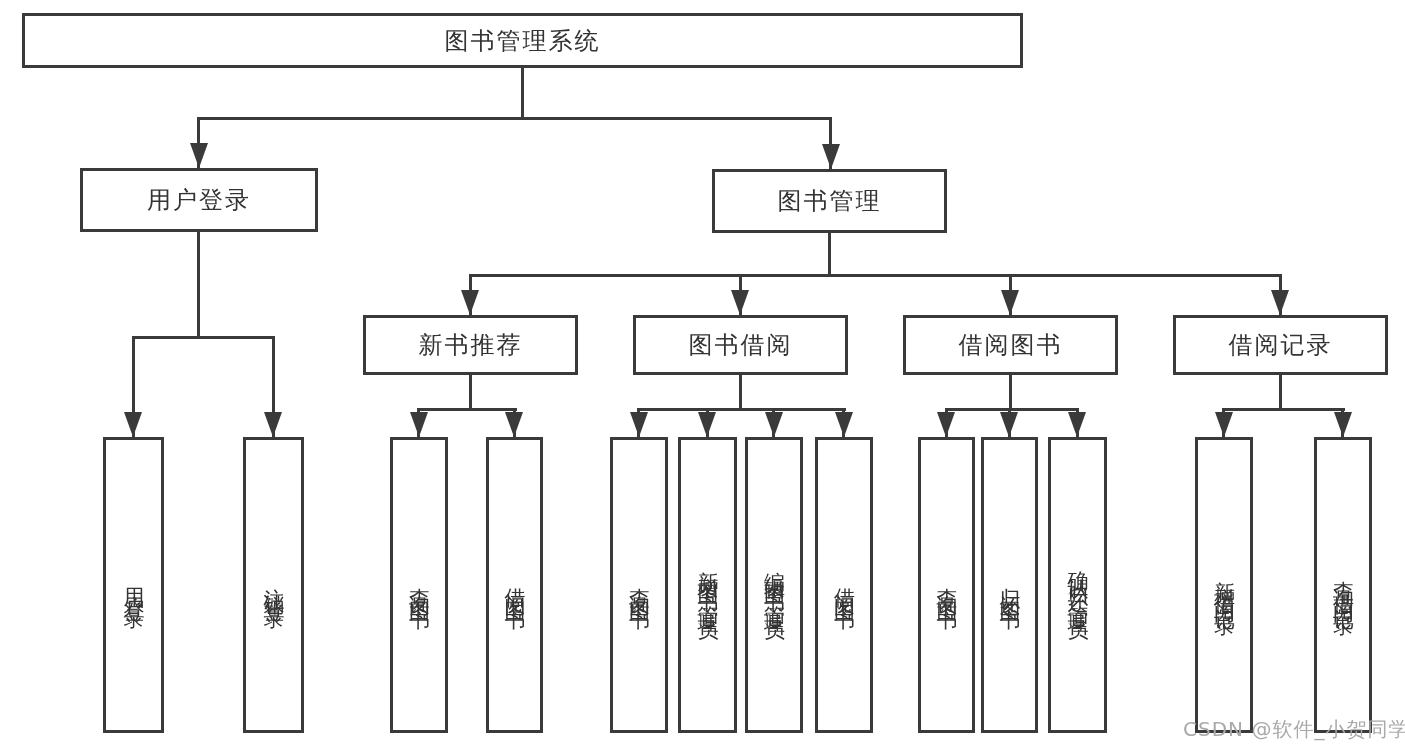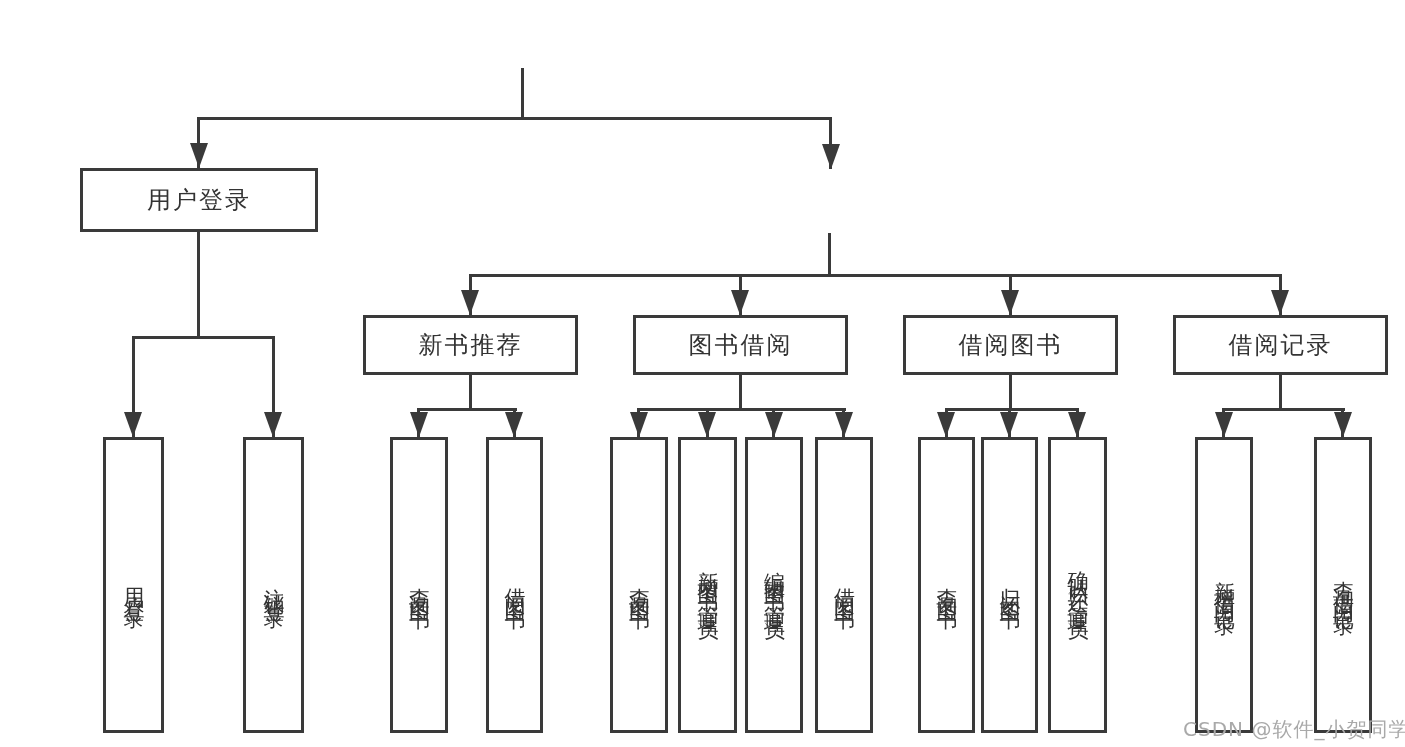--- a/index.html
+++ b/index.html
@@ -62,30 +62,36 @@
     letter-spacing: 1px;
     white-space: nowrap;
     z-index: 10;
   }
 </style>
 </head>
 <body>
 
 <div class="canvas">
 
+  <div class="box hbox" style="left:22px; top:13px; width:1001px; height:55px;">
+    <span>图书管理系统</span>
+  </div>
 
   <div class="line" style="left:521px; top:68px; width:3px; height:49px;"></div>
   <div class="line" style="left:197px; top:117px; width:635px; height:3px;"></div>
   <div class="line" style="left:197px; top:117px; width:3px; height:51px;"></div>
   <div class="arrow" style="left:190px; top:143px;"></div>
   <div class="line" style="left:829px; top:117px; width:3px; height:52px;"></div>
   <div class="arrow" style="left:822px; top:144px;"></div>
 
   <div class="box hbox" style="left:80px; top:168px; width:238px; height:64px;">
     <span>用户登录</span>
+  </div>
+  <div class="box hbox" style="left:712px; top:169px; width:235px; height:64px;">
+    <span>图书管理</span>
   </div>
 
   <div class="line" style="left:197px; top:232px; width:3px; height:104px;"></div>
   <div class="line" style="left:132px; top:336px; width:143px; height:3px;"></div>
   <div class="line" style="left:132px; top:336px; width:3px; height:101px;"></div>
   <div class="arrow" style="left:124px; top:412px;"></div>
   <div class="line" style="left:272px; top:336px; width:3px; height:101px;"></div>
   <div class="arrow" style="left:264px; top:412px;"></div>
 
   <div class="line" style="left:828px; top:233px; width:3px; height:41px;"></div>

